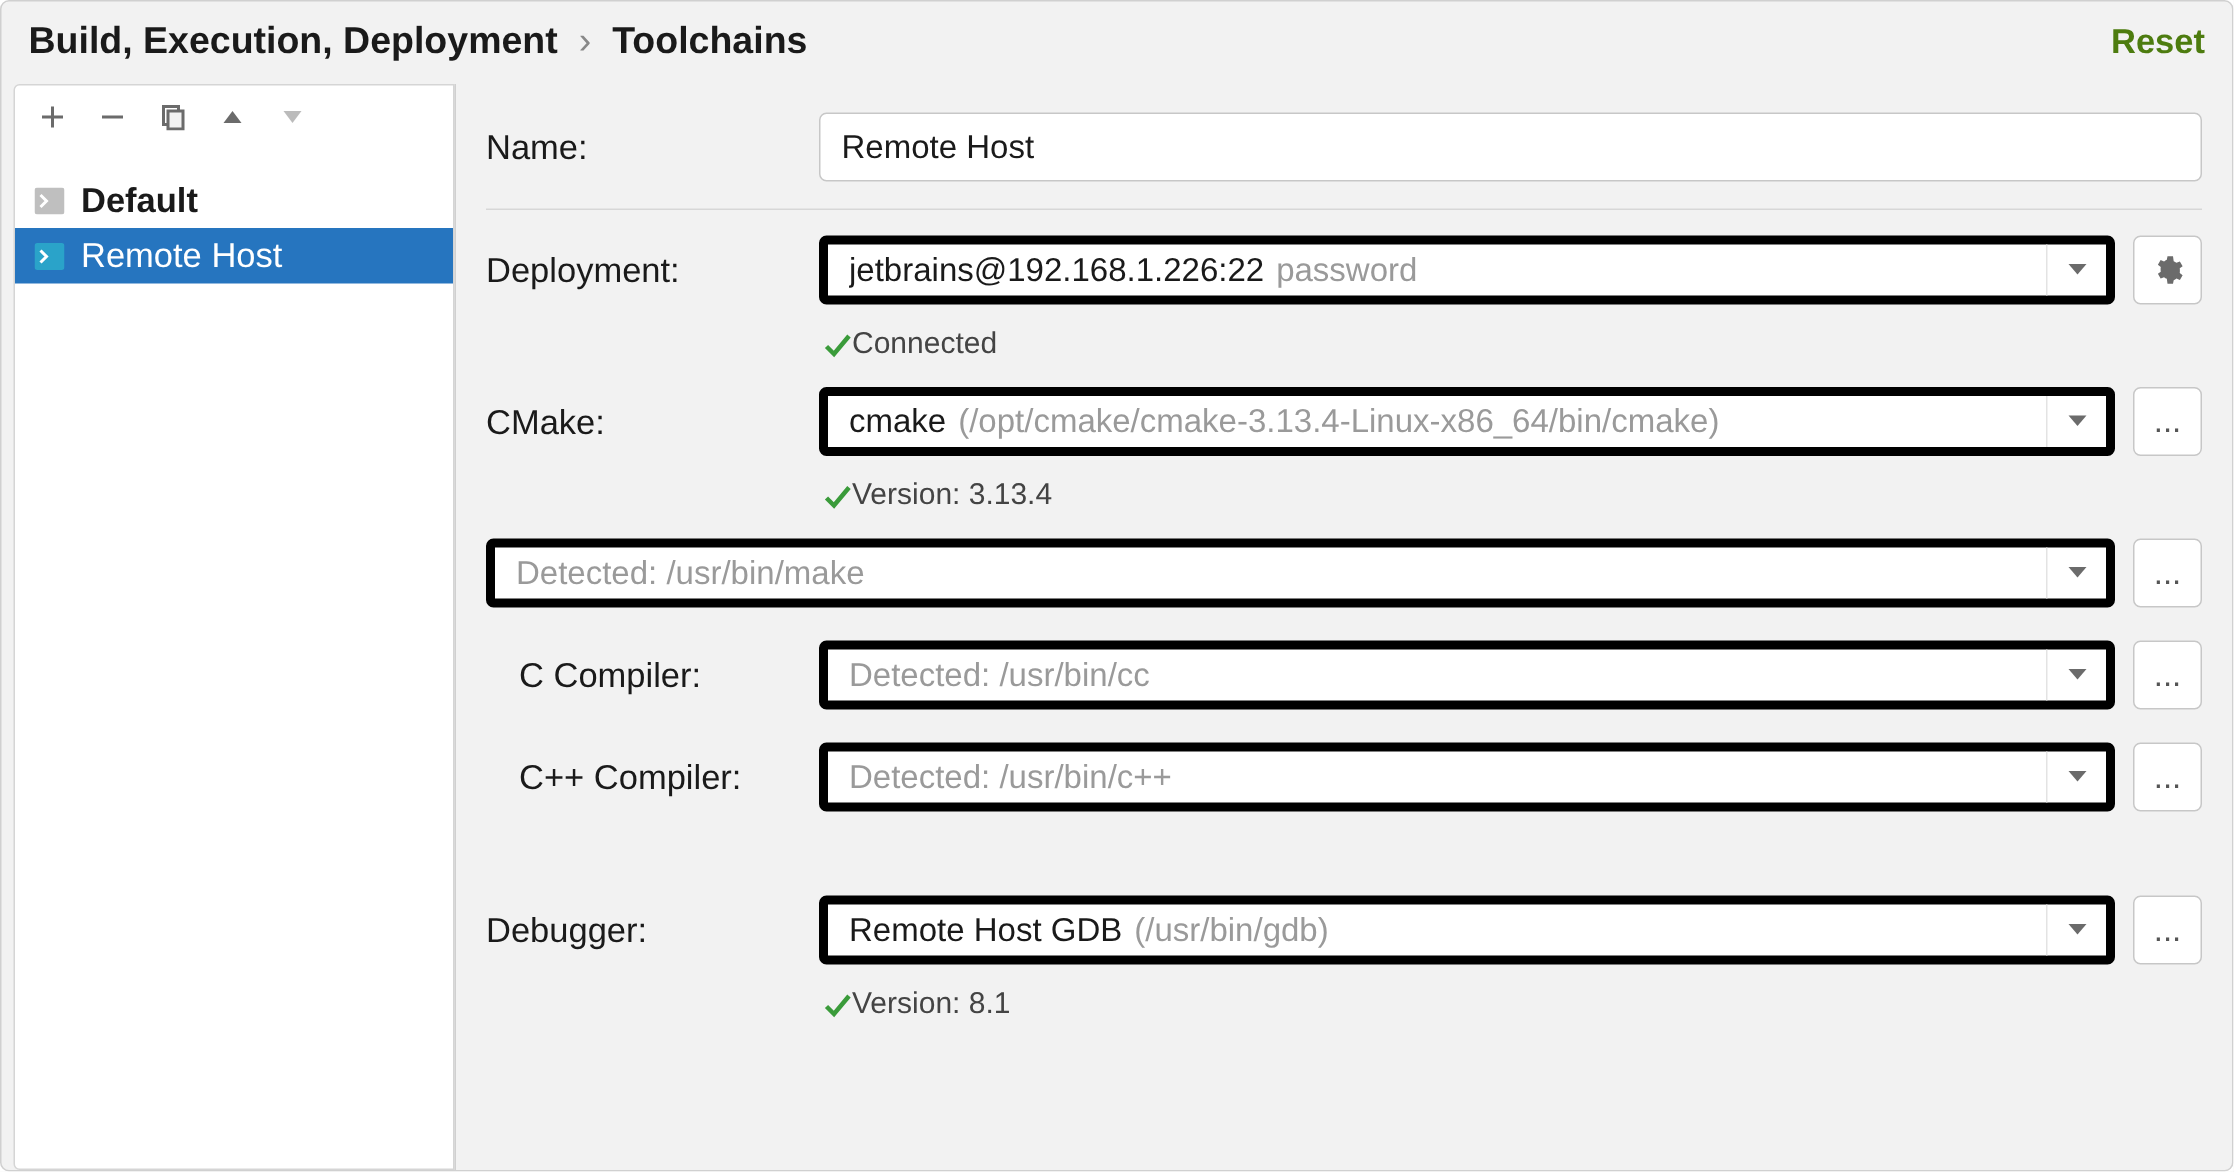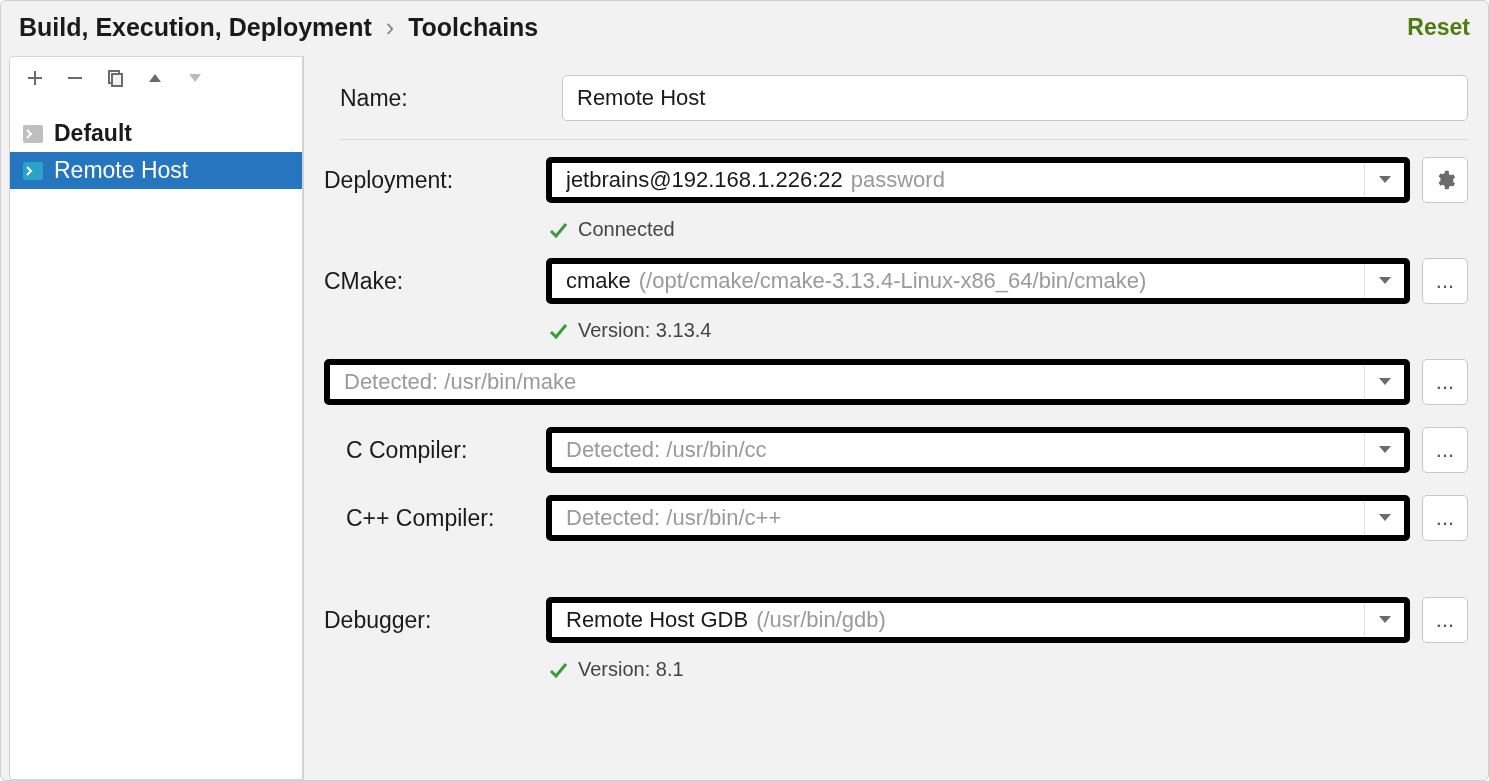--- a/index.html
+++ b/index.html
@@ -14,32 +14,32 @@
   .sidebar-toolbar { display:flex; gap:18px; align-items:center; padding:10px 10px 10px 14px; }
   .tb-btn { width:22px; height:22px; display:flex; align-items:center; justify-content:center; cursor:pointer; color:#6b6b6b; }
   .sidebar-list { flex:1; overflow:auto;margin-top:16px; }
   .sidebar-item { display:flex; align-items:center; gap:10px; padding:5px 12px; cursor:pointer; font-size:23px; }
   .sidebar-item.selected { background:#2675bf; color:#fff; }
   .sidebar-item.default .label { font-weight:700; }
   .sidebar-icon { width:22px; height:22px; display:flex; align-items:center; justify-content:center; }
   .divider-v { width:1px; background:#d0d0d0; margin:0; }
   .form-pane { flex:1; padding:8px 20px 12px 20px; overflow:auto; }
   .form-row { display:flex; align-items:center; gap:10px; padding:11px 0; }
-  .form-row.divided { border-bottom:1px solid #d7d7d7; padding-bottom:18px; margin-bottom:6px;margin-left:16px; }
+  .form-row.divided { border-bottom:1px solid #d7d7d7; padding-bottom:18px; margin-bottom:6px; }
   .label-cell { width:212px; font-size:23px; color:#1a1a1a; }
   .indent .label-cell { padding-left:22px; }
   .field-cell { flex:1; display:flex; align-items:center; gap:12px; }
   .text-input { flex:1; height:46px; border:1px solid #c7c7c7; border-radius:5px; background:#fff; padding:0 14px; font-size:22px; color:#1a1a1a; }
   .combo { flex:1; height:46px; border:6px solid #000000; border-radius:5px; background:#fff; display:flex; align-items:center; padding:0 0 0 14px; font-size:22px; color:#1a1a1a; cursor:pointer; position:relative; }
   .combo .combo-text { flex:1; display:flex; align-items:center; gap:8px; overflow:hidden; white-space:nowrap; }
   .combo .muted { color:#9a9a9a; }
   .combo .placeholder { color:#9a9a9a; }
   .combo-caret { width:40px; height:100%; display:flex; align-items:center; justify-content:center; border-left:1px solid #e3e3e3; }
   .icon-btn { width:46px; height:46px; border:1px solid #c7c7c7; border-radius:5px; background:#fff; display:flex; align-items:center; justify-content:center; cursor:pointer; font-size:22px; color:#555; }
-  .status-line { display:flex; align-items:center; gap:10px; padding:4px 0 6px 224px; font-size:20px; color:#444; }
+  .status-line { display:flex; align-items:center; padding:4px 0 6px 224px; font-size:20px; color:#444; }
   .check { color:#3a9b3a; }
   .gap-row { height:34px; }
   svg { display:block; }
 </style>
 </head>
 <body>
 
 <div class="window">
 
   <div class="header-row">

